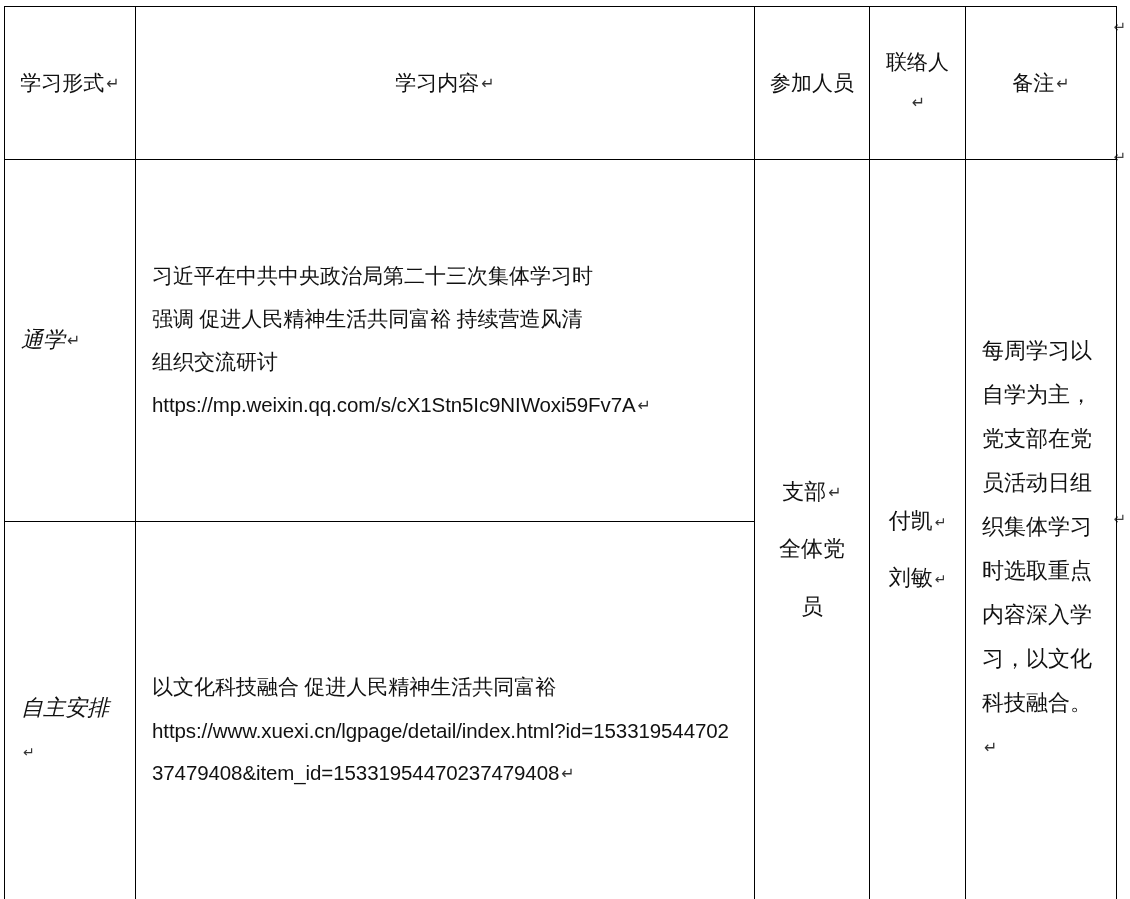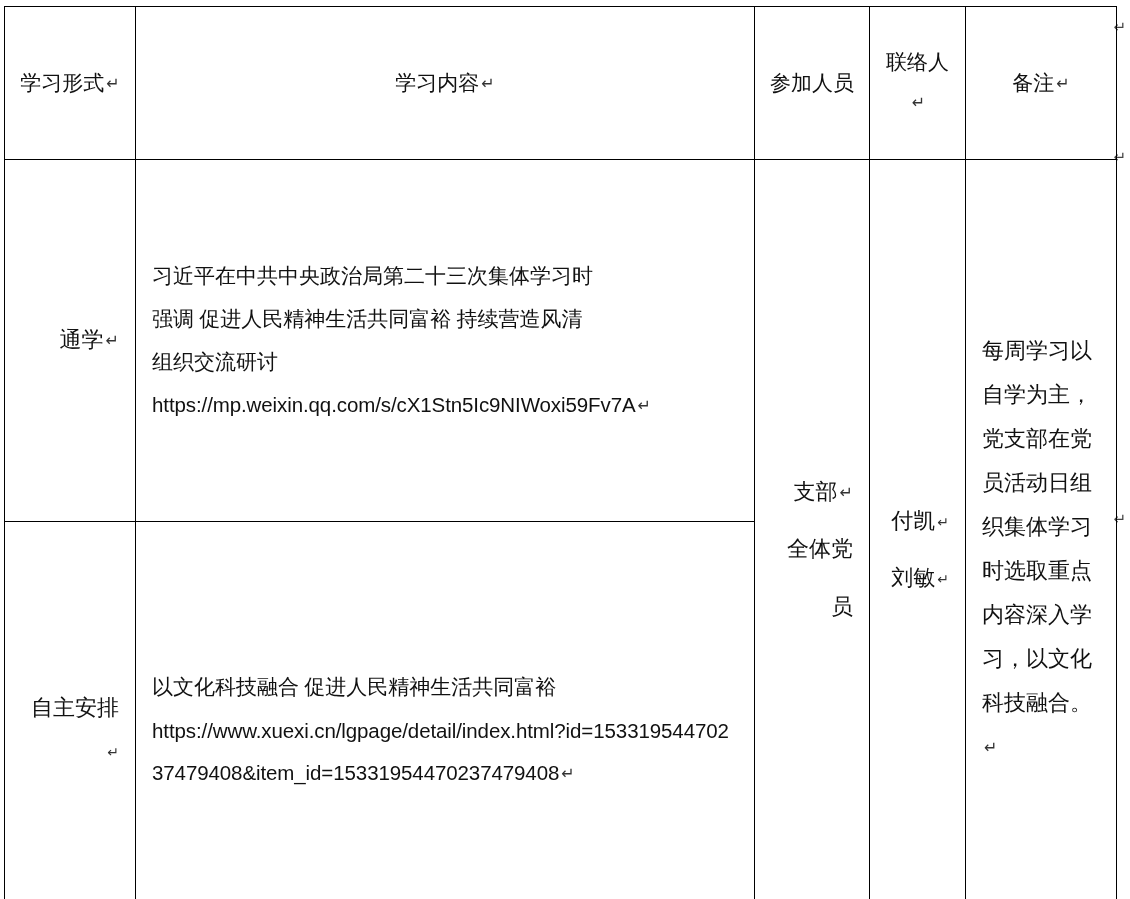--- a/index.html
+++ b/index.html
@@ -60,42 +60,43 @@
     line-height: 1.9;
   }
 
   
   .cell-inner {
     padding: 6px 8px;
     box-sizing: border-box;
   }
 
   .form-cell .cell-inner {
-    text-align: right;
-    font-size: 22px;
+    text-align: left;
+    font-size: 22px;
+    font-style: italic;
   }
 
   .content-cell .cell-inner {
     text-align: left;
     font-size: 21px;
     line-height: 2.05;
     word-break: break-all;
   }
   .content-cell .cn-line {
     font-family: "Liberation Serif", "DejaVu Serif", serif;
   }
   .content-cell .url-line {
     font-family: "Liberation Sans", "DejaVu Sans", sans-serif;
     font-size: 20.5px;
     letter-spacing: -0.1px;
   }
 
   .people-cell .cell-inner,
   .contact-cell .cell-inner {
-    text-align: right;
+    text-align: center;
     font-size: 22px;
     line-height: 2.6;
   }
 
   .remark-cell .cell-inner {
     text-align: left;
     font-size: 22px;
     line-height: 2.0;
     padding: 8px 10px 8px 8px;
   }

